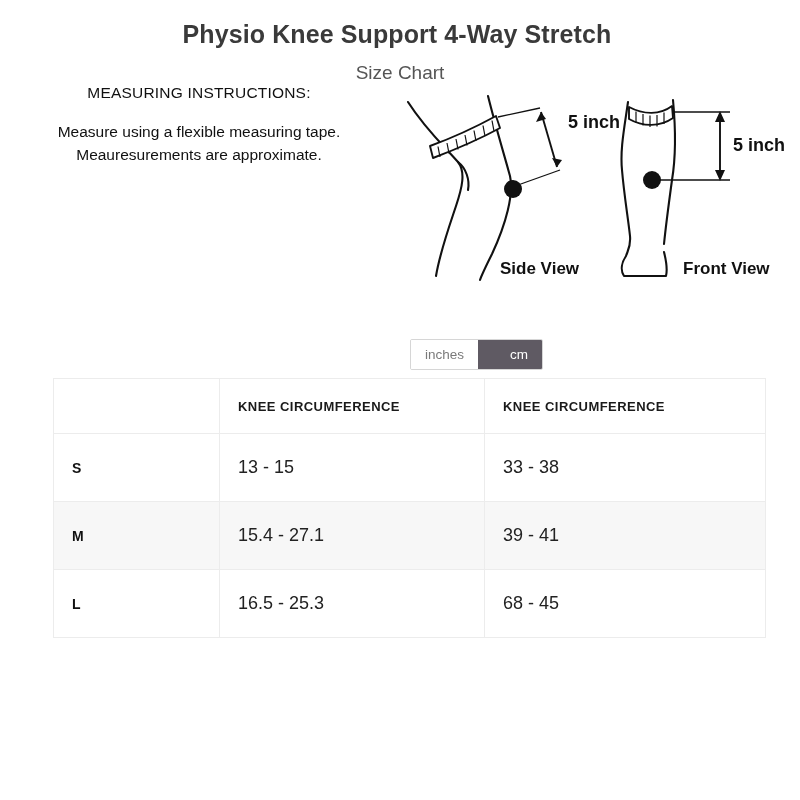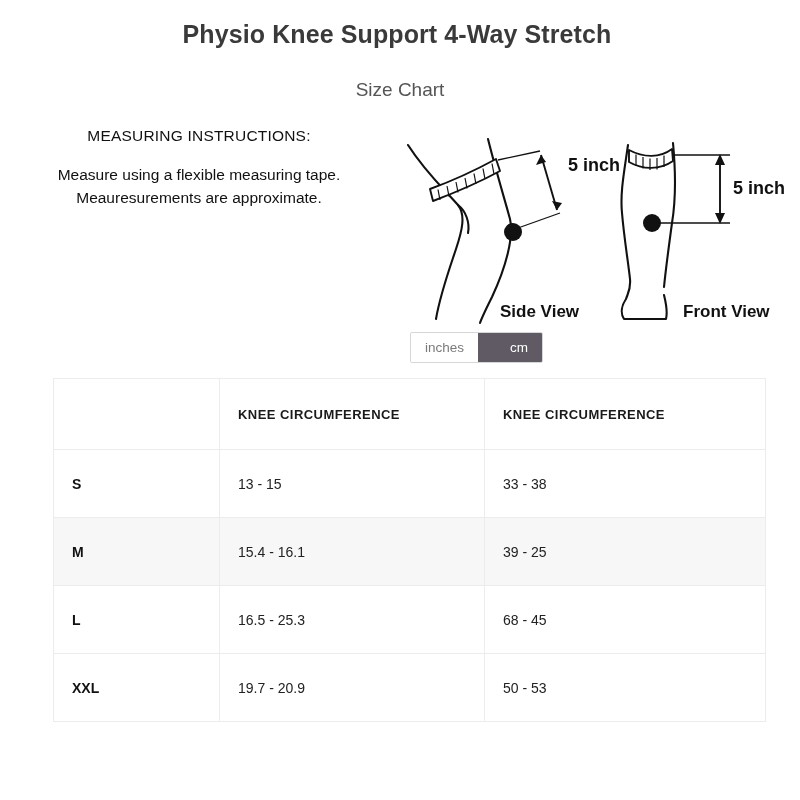--- a/index.html
+++ b/index.html
@@ -23,29 +23,29 @@
     font-weight: bold;
     color: #3a3a3a;
     margin: 20px 6px 0 0;
     letter-spacing: 0.1px;
   }
   .page-subtitle {
     text-align: center;
     font-size: 19px;
     font-weight: normal;
     color: #555555;
-    margin: 30px 0 0 0;
+    margin: 13px 0 0 0;
   }
 
   
   .upper {
     display: flex;
     align-items: flex-start;
     padding: 0;
-    margin-top: 26px;
+    margin-top: 0;
   }
   .instructions {
     width: 400px;
     box-sizing: border-box;
     padding: 0 20px 0 18px;
     text-align: center;
   }
   .instructions-heading {
     font-size: 15.5px;
     color: #111111;
@@ -66,21 +66,21 @@
     width: 400px;
     position: relative;
     height: 200px;
   }
   .figures svg { display: block; }
 
   
   .unit-toggle-wrap {
     position: absolute;
     left: 410px;
-    top: 332px;
+    top: 339px;
   }
   .unit-toggle {
     display: flex;
     border: 1px solid #d6d6d6;
     border-radius: 2px;
     overflow: hidden;
     height: 29px;
     background: #ffffff;
   }
   .unit-btn {
@@ -123,29 +123,29 @@
     vertical-align: middle;
     padding: 0 0 0 18px;
     height: 68px;
     box-sizing: border-box;
   }
   table.size-table col.c-size  { width: 166px; }
   table.size-table col.c-first { width: 265px; }
   table.size-table col.c-second{ width: 281px; }
 
   table.size-table thead th {
-    height: 71px;
+    height: 55px;
     font-size: 13px;
     font-weight: bold;
     color: #1a1a1a;
     letter-spacing: 0.45px;
     text-transform: uppercase;
   }
   table.size-table tbody td {
-    font-size: 14px;
+    font-size: 18px;
     color: #222222;
   }
   table.size-table tbody td.size-label {
     font-weight: bold;
     font-size: 14px;
     color: #111111;
   }
   table.size-table tbody tr.shaded td {
     background: #f7f7f7;
   }
@@ -255,28 +255,23 @@
       </tr>
     </thead>
     <tbody>
       <tr>
         <td class="size-label">S</td>
         <td>13 - 15</td>
         <td>33 - 38</td>
       </tr>
       <tr class="shaded">
         <td class="size-label">M</td>
-        <td>15.4 - 16.1</td>
-        <td>39 - 25</td>
+        <td>15.4 - 27.1</td>
+        <td>39 - 41</td>
       </tr>
       <tr>
         <td class="size-label">L</td>
         <td>16.5 - 25.3</td>
         <td>68 - 45</td>
       </tr>
-      <tr>
-        <td class="size-label">XXL</td>
-        <td>19.7 - 20.9</td>
-        <td>50 - 53</td>
-      </tr>
     </tbody>
   </table>
 </div>
 
 </body></html>

